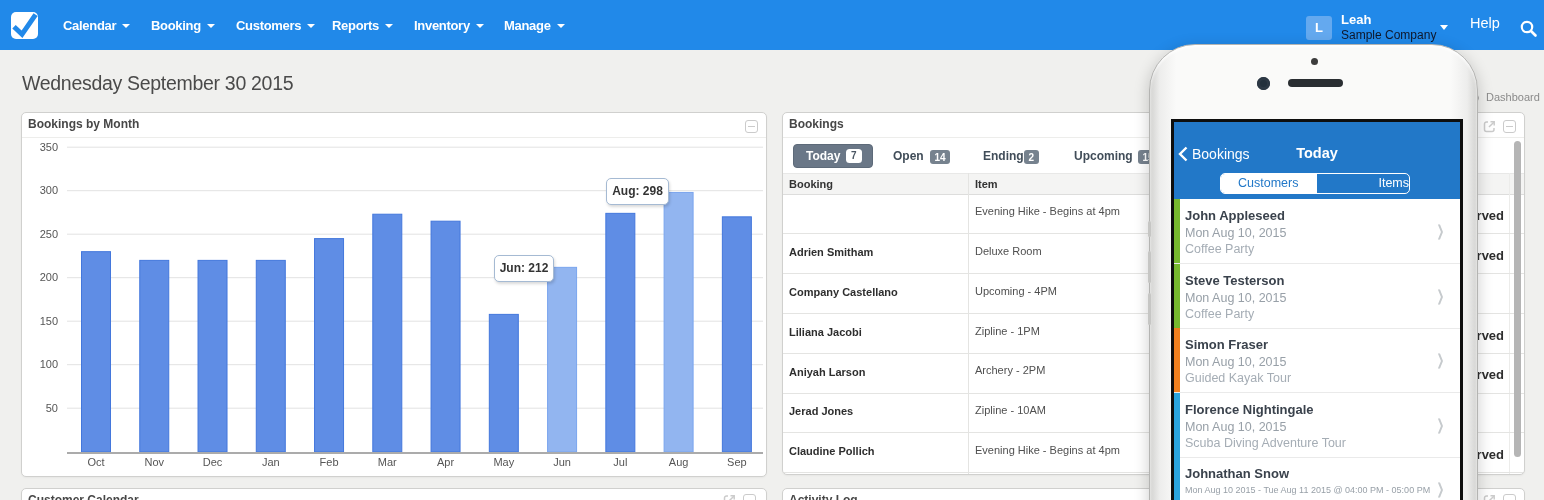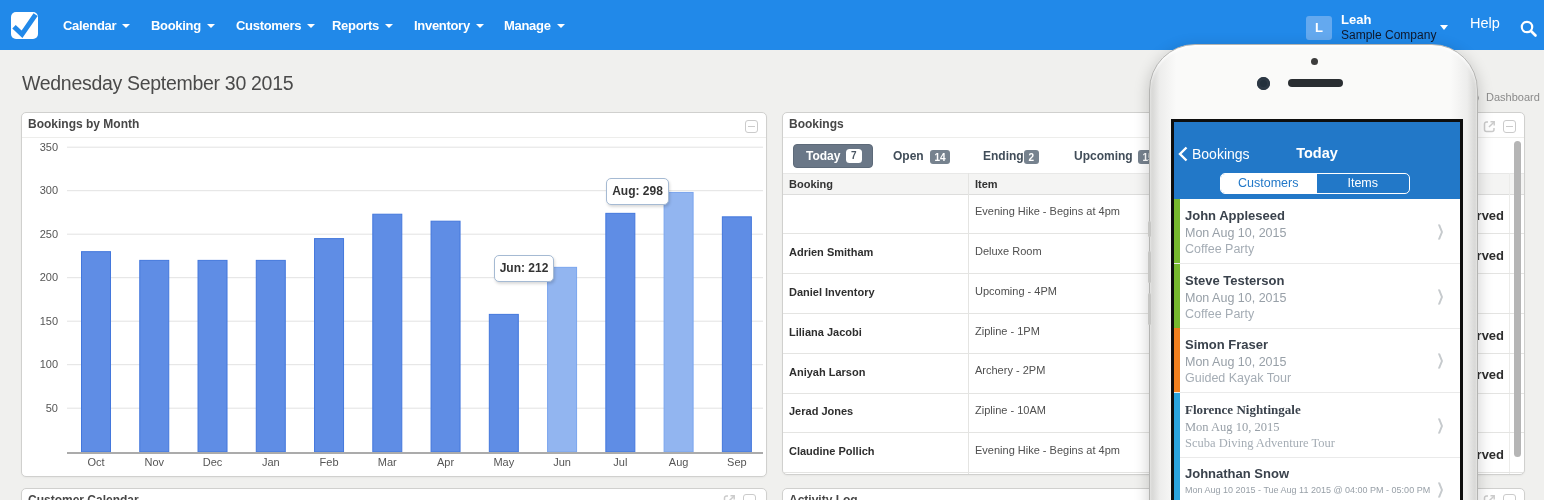--- a/index.html
+++ b/index.html
@@ -61,21 +61,21 @@
 #cam1 { position:absolute; left:161px; top:13px; width:7px; height:7px; border-radius:50%; background:#3c3c3c; }
 #cam2 { position:absolute; left:107px; top:32px; width:13px; height:13px; border-radius:50%; background:#23303c; box-shadow:inset 0 0 0 3px #2c3844; }
 #speaker { position:absolute; left:138px; top:34px; width:55px; height:8px; border-radius:4px; background:#2a2e32; }
 #screen { position:absolute; left:21px; top:74px; width:292px; height:425px; background:#0e0e0e; padding:3px; }
 #scr { position:relative; width:286px; height:422px; background:#fff; overflow:hidden; }
 #bluehead { position:absolute; left:0; top:0; width:286px; height:77px; background:#2278c8; }
 #statusbar { position:absolute; left:0; top:0; width:286px; height:15px; color:#fff; }
 #navrow { position:absolute; left:0; top:15px; width:286px; height:36px; color:#fff; }
 #seg { position:absolute; left:46px; top:51px; width:190px; height:21px; border:1px solid #fff; border-radius:5px; display:flex; }
 #seg .s1 { width:95px; background:#fff; color:#2278c8; font-size:12.5px; text-align:center; line-height:19px; border-radius:4px 0 0 4px; }
-#seg .s2 { width:94px; color:#fff; font-size:12.5px; text-align:center; line-height:19px; border-left:1px solid #fff; }
+#seg .s2 { width:94px; color:#fff; font-size:12.5px; text-align:right; line-height:19px; border-left:1px solid #fff; }
 .prow { position:absolute; left:0; width:286px; height:65px; border-bottom:1px solid #eaeaea;padding-left:16px; }
 .pbar { position:absolute; left:0; top:0; width:6px; height:64px; }
 .pname { position:absolute; left:11px; top:9px; font-size:13px; font-weight:bold; color:#3a424c; }
 .pdate { position:absolute; left:11px; top:27px; font-size:12.5px; color:#98a0a8; }
 .pitem { position:absolute; left:11px; top:43px; font-size:12.5px; color:#a5adb5; }
 .pchev { position:absolute; right:13px; top:23px; color:#c6cacd; font-size:15px; transform:scaleX(0.62); }
 </style>
 </head>
 <body>
 
@@ -185,21 +185,21 @@
     </div>
   <div id="vline"></div>
     <div style="position:absolute;left:725.5px;top:60px;width:1px;height:301px;background:#ececea;"></div>
   <div id="rows">
       <div class="trow" style="top:81.7px">
         <span class="tname">Adrien Smitham</span>
         <span class="titem">Evening Hike - Begins at 4pm</span>
         <span class="tstat">Reserved</span>
       </div>
       <div class="trow" style="top:121.5px">
-        <span class="tname">Daniel Inventory</span>
+        <span class="tname">Company Castellano</span>
         <span class="titem">Deluxe Room</span>
         <span class="tstat">Reserved</span>
       </div>
       <div class="trow" style="top:161.3px">
         <span class="tname">Liliana Jacobi</span>
         <span class="titem">Upcoming - 4PM</span>
         <span class="tstat">Paid</span>
       </div>
       <div class="trow" style="top:201.1px">
         <span class="tname">Aniyah Larson</span>
@@ -284,21 +284,21 @@
             <span class="pitem">Coffee Party</span>
             <span class="pchev">❯</span>
           </div>
           <div class="prow" style="top:206px;">
             <div class="pbar" style="background:#f07f1e"></div>
             <span class="pname">Simon Fraser</span>
             <span class="pdate">Mon Aug 10, 2015</span>
             <span class="pitem">Guided Kayak Tour</span>
             <span class="pchev">❯</span>
           </div>
-          <div class="prow" style="top:270.5px;font-family:Liberation Serif, serif;">
+          <div class="prow" style="top:270.5px;">
             <div class="pbar" style="background:#2aa4de"></div>
             <span class="pname">Florence Nightingale</span>
             <span class="pdate">Mon Aug 10, 2015</span>
             <span class="pitem">Scuba Diving Adventure Tour</span>
             <span class="pchev">❯</span>
           </div>
           <div class="prow" style="top:335px;">
             <div class="pbar" style="background:#2aa4de"></div>
             <span class="pname">Johnathan Snow</span>
             <span class="pdate" style="font-size:9px;top:28px;">Mon Aug 10 2015 - Tue Aug 11 2015 @ 04:00 PM - 05:00 PM</span>

